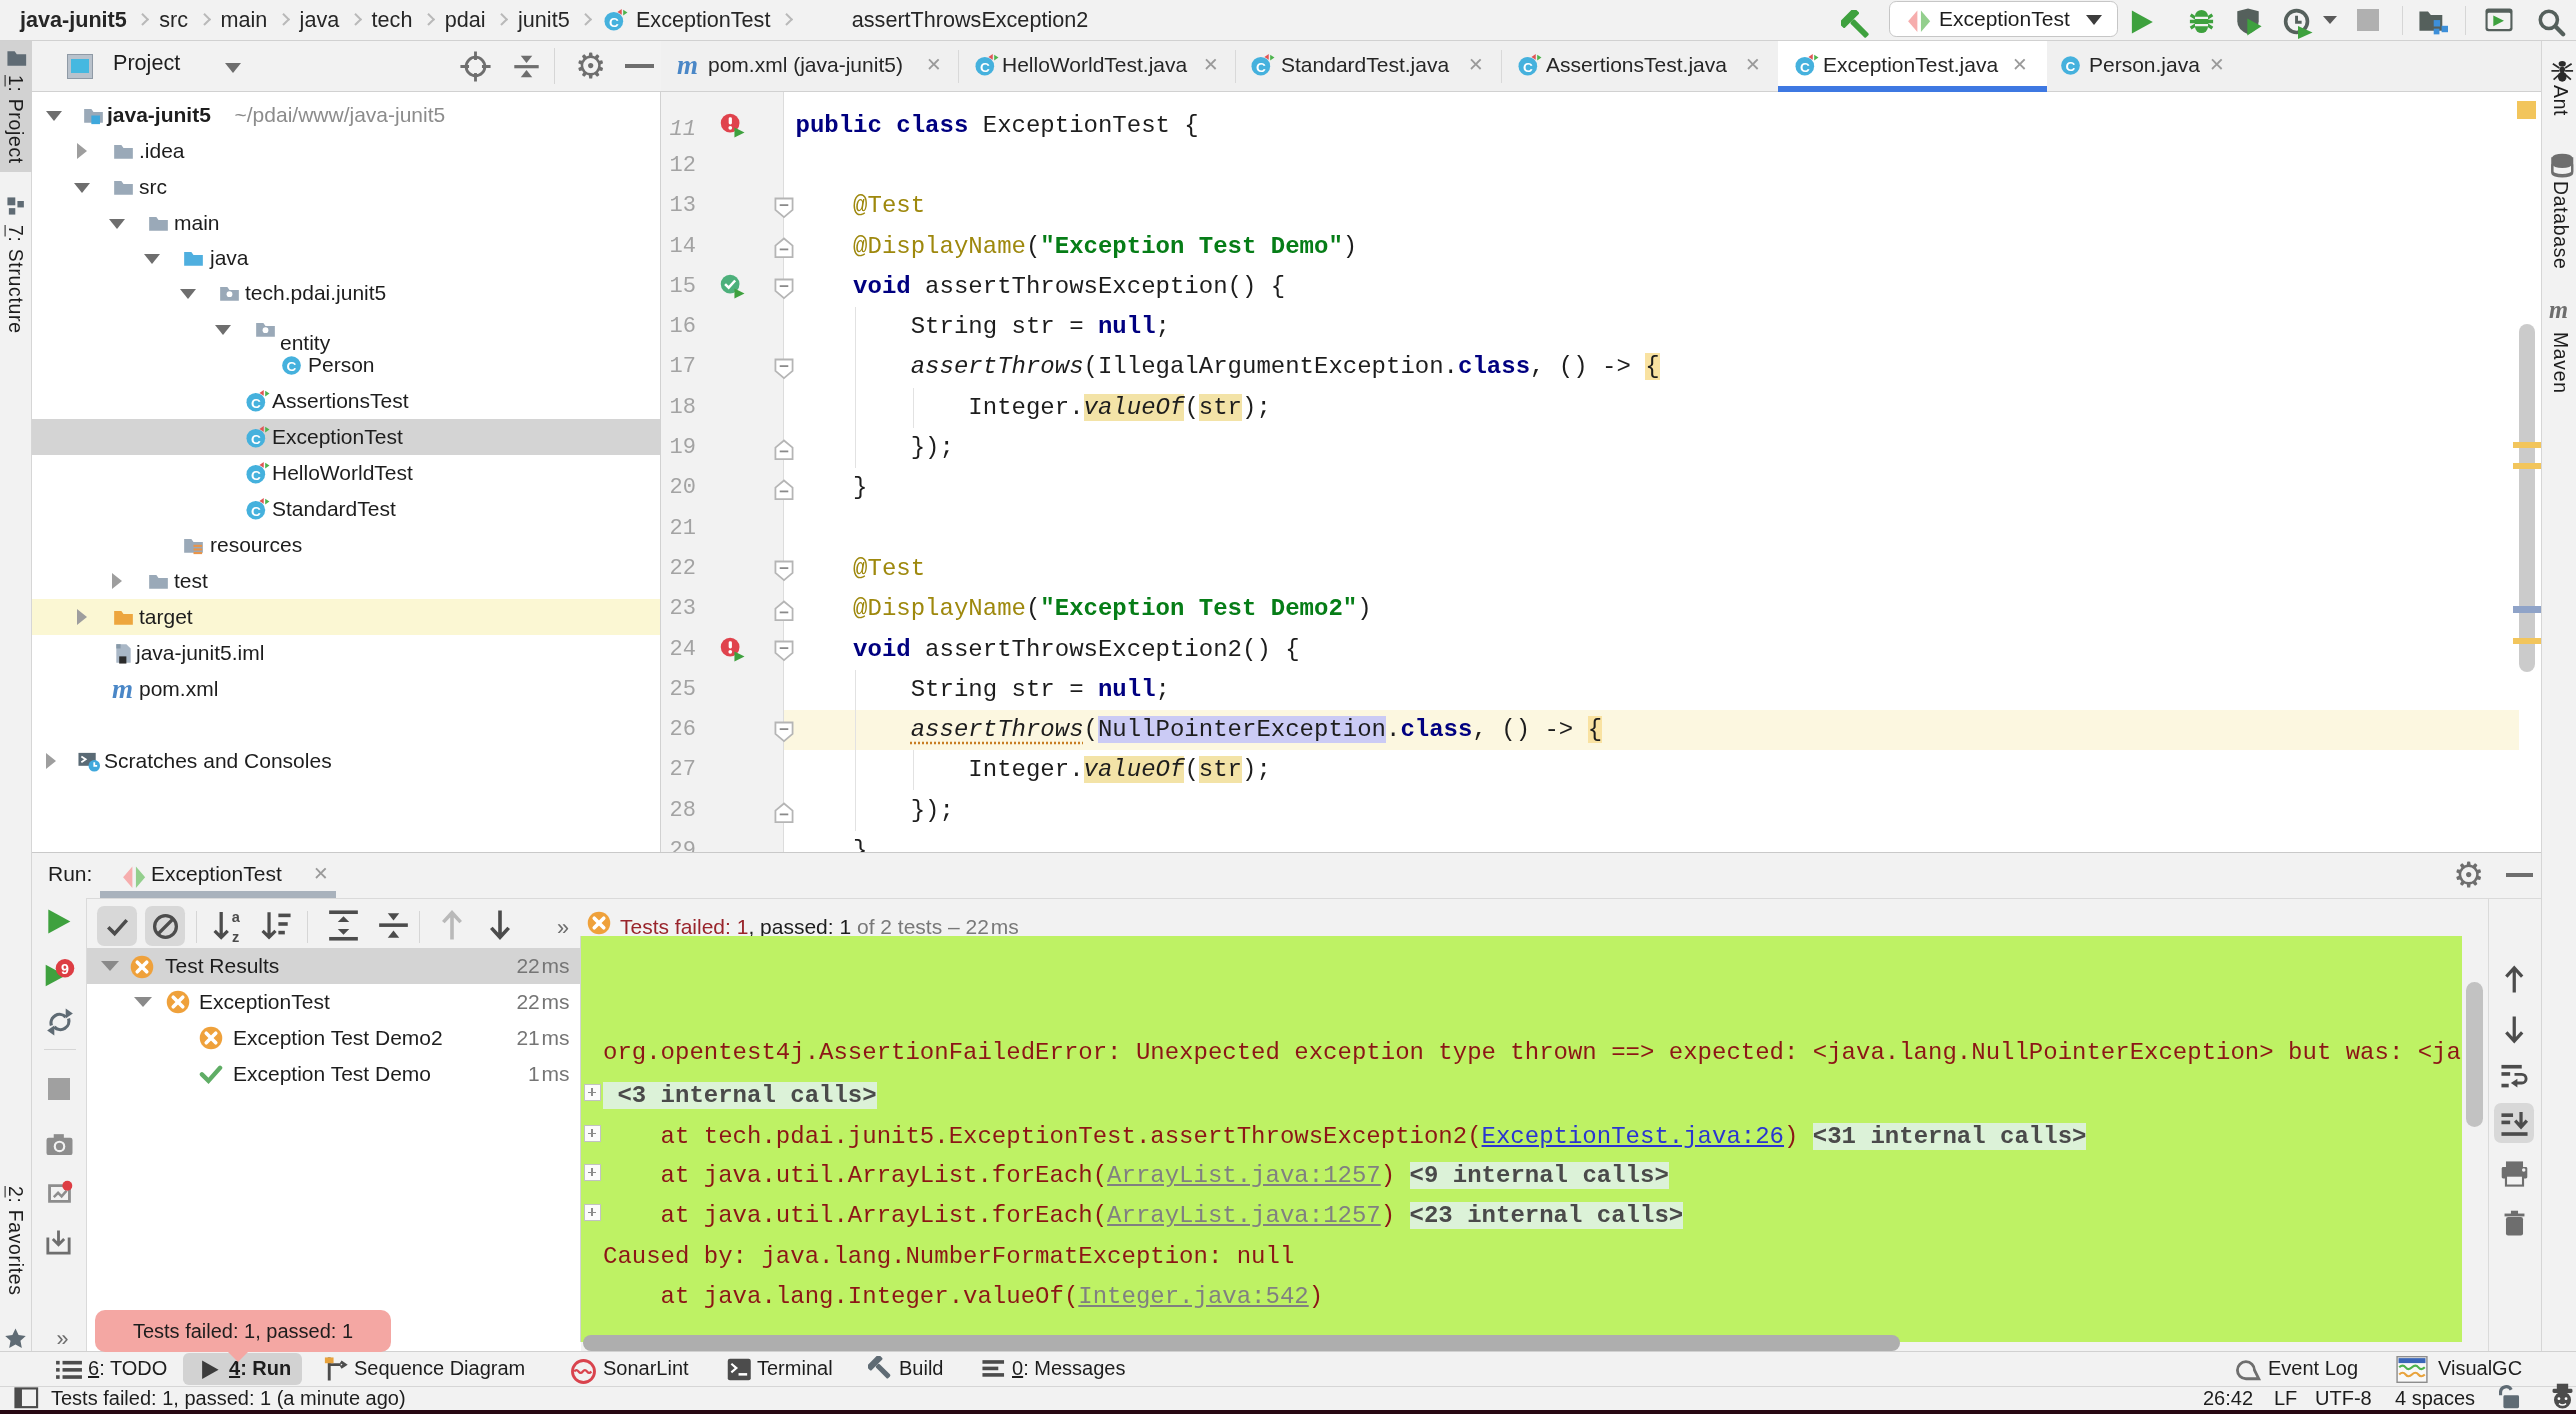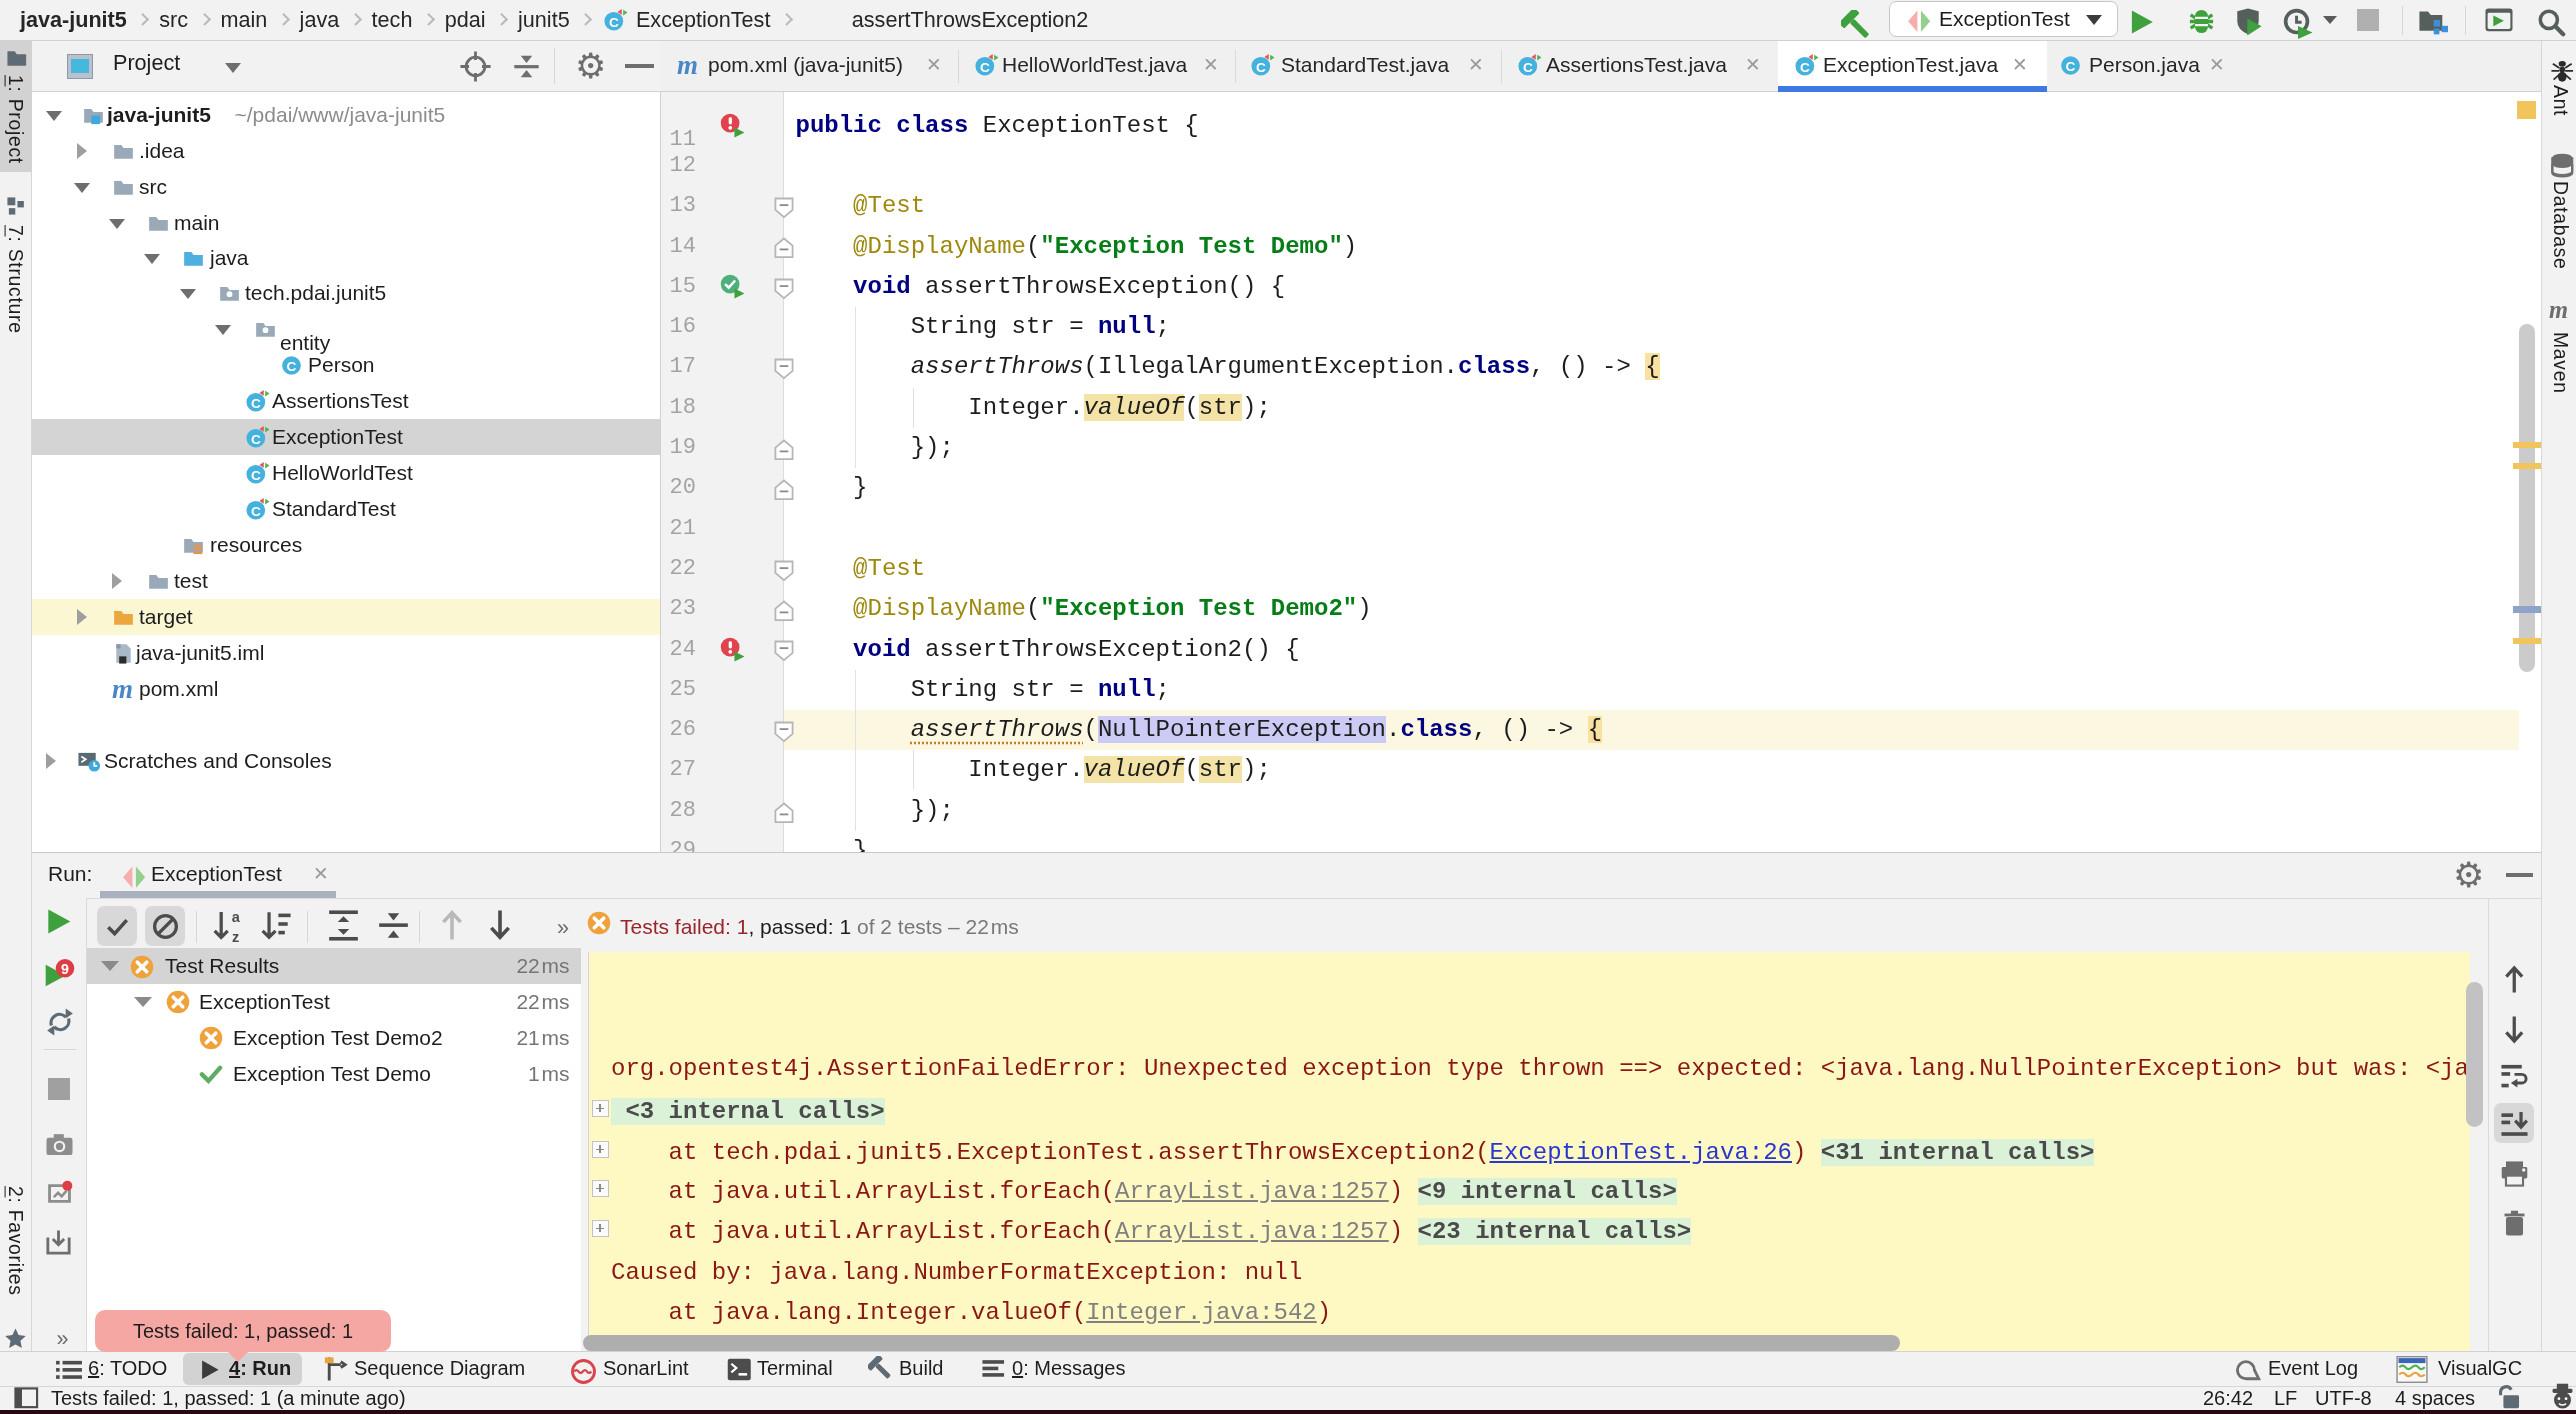--- a/index.html
+++ b/index.html
@@ -414,21 +414,21 @@
     </svg>
   </div>
 <div class="abs" style="left:2536px;top:7.2px;">
     <svg width="30" height="30" viewBox="0 0 42 42">
       <circle cx="18" cy="18" r="12" fill="none" stroke="#55605c" stroke-width="5"></circle>
       <path d="M27 27 L38 38" stroke="#55605c" stroke-width="6" stroke-linecap="round"></path>
     </svg>
   </div>
 
 <div class="abs" id="gutter" style="left:661px;top:92px;width:123px;height:760px;background:#f2f2f2;border-right:0.7px solid #dcdcdc;overflow:hidden;">
-  <div class="lnum" style="top:28px;">11</div>
+  <div class="lnum" style="top:18px;font-style:italic;">11</div>
   <div class="lnum" style="top:54px;">12</div>
   <div class="lnum" style="top:94px;">13</div>
   <div class="lnum" style="top:135px;">14</div>
   <div class="lnum" style="top:175px;">15</div>
   <div class="lnum" style="top:215px;">16</div>
   <div class="lnum" style="top:255px;">17</div>
   <div class="lnum" style="top:296px;">18</div>
   <div class="lnum" style="top:336px;">19</div>
   <div class="lnum" style="top:376px;">20</div>
   <div class="lnum" style="top:417px;">21</div>
@@ -739,21 +739,21 @@
     <div class="abs" style="right:11.5px;top:78px;color:#757575;">21 ms</div>
     <div class="abs" style="left:112px;top:114px;">
         <svg width="24" height="24" viewBox="0 0 33 33">
           <path d="M4 17 l9 9 16 -18" stroke="#5fad65" stroke-width="6" fill="none" stroke-linecap="round"></path>
         </svg>
       </div>
     <div class="abs" style="left:146px;top:114px;">Exception Test Demo</div>
     <div class="abs" style="right:11.5px;top:114px;color:#757575;">1 ms</div>
   </div>
 
-  <div class="abs" style="left:548px;top:99px;width:1882px;height:406px;background:#fef9c3;border-left:1.4px solid #d4d4d4;overflow:hidden;margin-left:8px;">
+  <div class="abs" style="left:548px;top:83px;width:1882px;height:406px;background:#bef264;border-left:1.4px solid #d4d4d4;overflow:hidden;">
     <div class="con" style="top:97px;left:22px;"><span class="cerr">org.opentest4j.AssertionFailedError: Unexpected exception type thrown ==&gt; expected: &lt;java.lang.NullPointerException&gt; but was: &lt;ja</span></div>
     <div class="con" style="top:140px;left:22px;"><span class="cint"> &lt;3 internal calls&gt;</span></div>
     <div class="con" style="top:181px;left:22px;"><span class="cerr">    at tech.pdai.junit5.ExceptionTest.assertThrowsException2(</span><span class="clink">ExceptionTest.java:26</span><span class="cerr">)</span> <span class="cint">&lt;31 internal calls&gt;</span></div>
     <div class="con" style="top:220px;left:22px;"><span class="cerr">    at java.util.ArrayList.forEach(</span><span class="cglink">ArrayList.java:1257</span><span class="cerr">)</span> <span class="cint">&lt;9 internal calls&gt;</span></div>
     <div class="con" style="top:260px;left:22px;"><span class="cerr">    at java.util.ArrayList.forEach(</span><span class="cglink">ArrayList.java:1257</span><span class="cerr">)</span> <span class="cint">&lt;23 internal calls&gt;</span></div>
     <div class="con" style="top:301px;left:22px;"><span class="cerr">Caused by: java.lang.NumberFormatException: null</span></div>
     <div class="con" style="top:341px;left:22px;"><span class="cerr">    at java.lang.Integer.valueOf(</span><span class="cglink">Integer.java:542</span><span class="cerr">)</span></div>
     <div class="pbox" style="top:148px;"></div>
     <div class="pbox" style="top:189px;"></div>
     <div class="pbox" style="top:228px;"></div>

